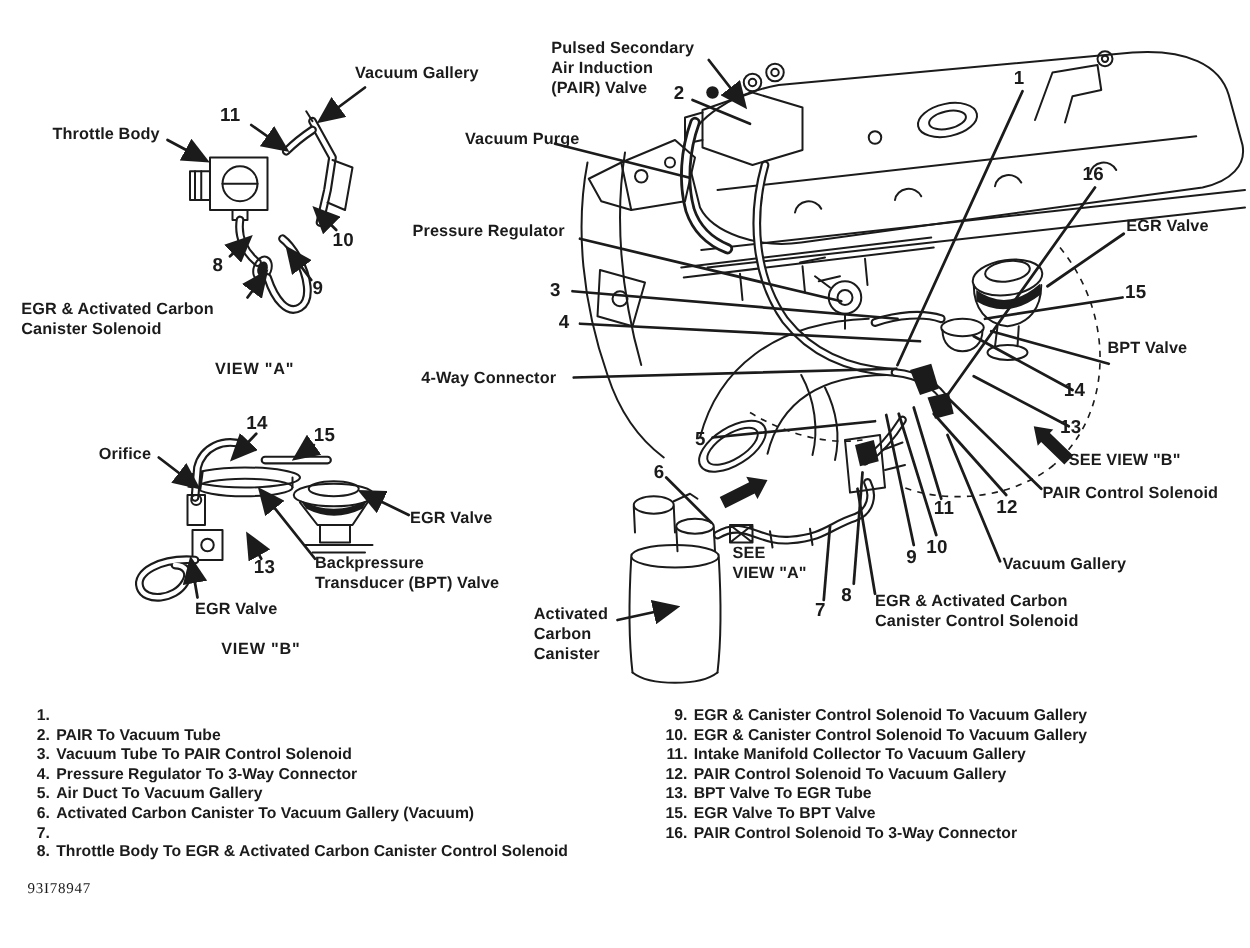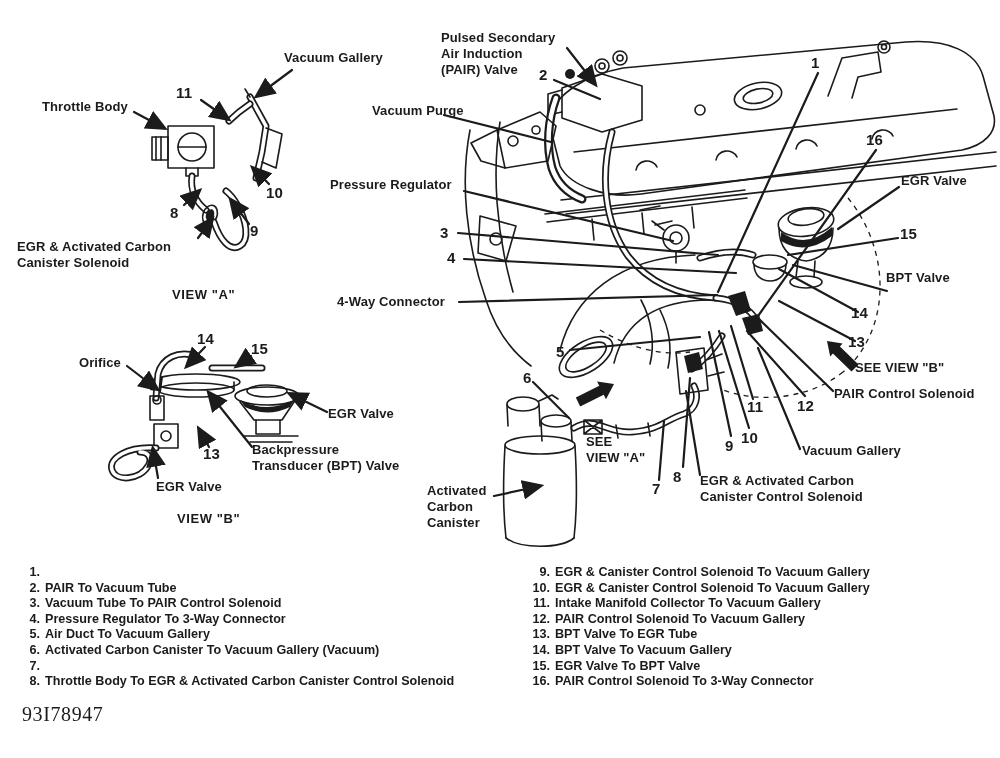--- a/index.html
+++ b/index.html
@@ -7,21 +7,21 @@
          font-family:"Liberation Sans",sans-serif;color:#1b1b1b;}
   .stage svg.art{position:absolute;left:0;top:0;}
   .lbl{position:absolute;font-size:13px;font-weight:bold;line-height:16px;white-space:pre-line;letter-spacing:.1px;}
   .num{position:absolute;font-size:15px;font-weight:bold;letter-spacing:.2px;}
   .cap{position:absolute;font-size:13px;font-weight:bold;letter-spacing:.6px;}
   .legend{position:absolute;font-size:12.6px;font-weight:bold;line-height:15.6px;}
   .lrow{display:flex;}
   .lnum{flex:none;text-align:right;margin-right:5px;}
   .legend-left .lnum{width:16px;}
   .legend-right .lnum{width:22px;}
-  .doccode{position:absolute;font-family:"Liberation Serif",serif;font-size:20px;letter-spacing:.6px;}
+  .doccode{position:absolute;font-family:"Liberation Serif",serif;font-size:12px;letter-spacing:.6px;}
   
   .s{stroke:#1b1b1b;stroke-width:1.6;fill:none;stroke-linecap:round;stroke-linejoin:round;}
   .sd{stroke:#1b1b1b;stroke-width:1.3;fill:none;stroke-dasharray:5 5;}
   .ld{stroke:#1b1b1b;stroke-width:2.2;fill:none;stroke-linecap:round;}
   .tube{stroke:#1b1b1b;stroke-width:7;fill:none;stroke-linecap:round;stroke-linejoin:round;}
   .tube-in{stroke:#ffffff;stroke-width:3.6;fill:none;stroke-linecap:round;stroke-linejoin:round;}
   .tube8{stroke:#1b1b1b;stroke-width:9;fill:none;stroke-linecap:round;}
   .tube8-in{stroke:#ffffff;stroke-width:4.5;fill:none;stroke-linecap:round;}
   .fillk{fill:#1b1b1b;stroke:none;}
 </style>
@@ -328,24 +328,20 @@
       </div>
     <div class="lrow">
         <span class="lnum">12.</span>
         <span>PAIR Control Solenoid To Vacuum Gallery</span>
       </div>
     <div class="lrow">
         <span class="lnum">13.</span>
         <span>BPT Valve To EGR Tube</span>
       </div>
     <div class="lrow">
-        <span class="lnum">14.</span>
-        <span>BPT Valve To Vacuum Gallery</span>
-      </div>
-    <div class="lrow">
         <span class="lnum">15.</span>
         <span>EGR Valve To BPT Valve</span>
       </div>
     <div class="lrow">
         <span class="lnum">16.</span>
         <span>PAIR Control Solenoid To 3-Way Connector</span>
       </div>
   </div>
 
   <div class="doccode" style="left:22px;top:703px">93I78947</div>

